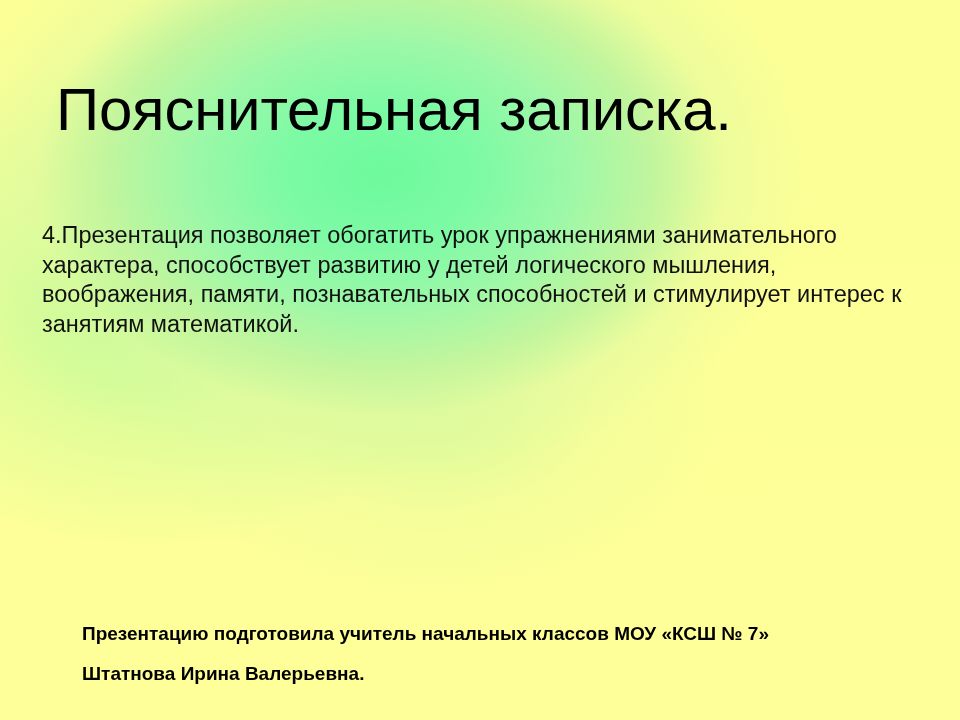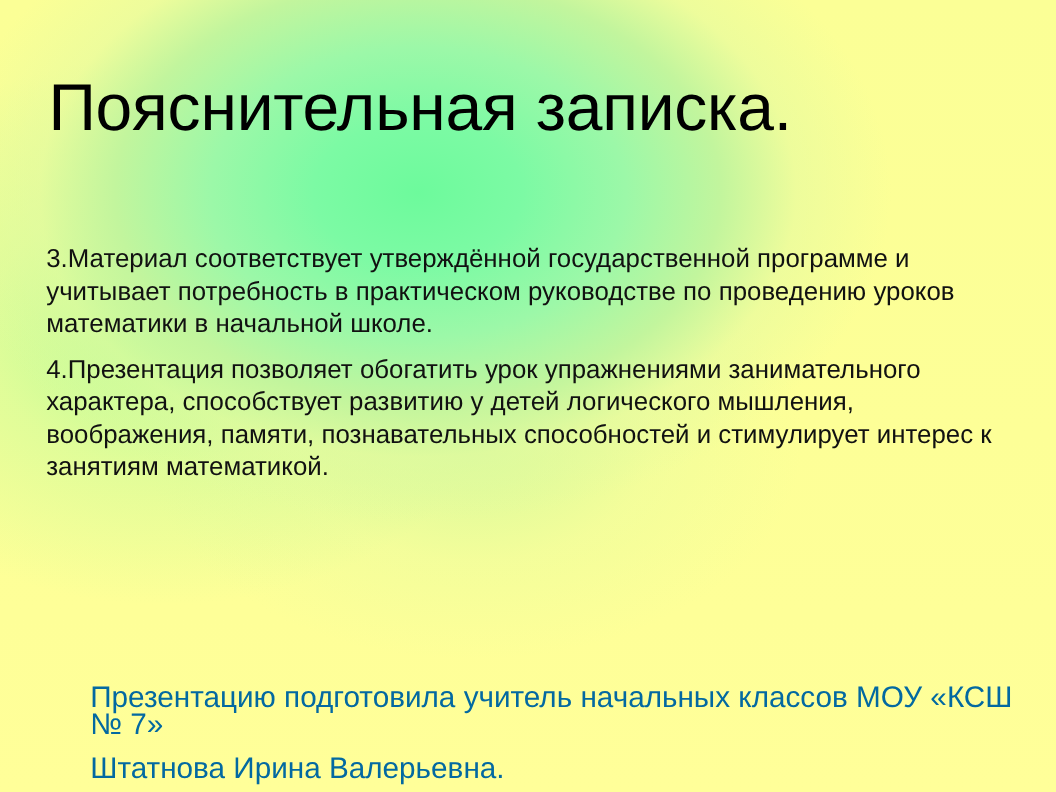--- a/index.html
+++ b/index.html
@@ -54,21 +54,21 @@
   .slide-content {
     position: absolute;
     inset: 0;
     z-index: 1;
   }
 
   .slide-title {
     position: absolute;
     left: 44px;
     top: 66px;
-    margin: 0;
+    margin: 12px;
     font-family: "Liberation Sans Narrow", "Liberation Sans", "DejaVu Sans Condensed", sans-serif;
     font-size: 60px;
     font-weight: 400;
     line-height: 1.08;
     color: #000000;
     letter-spacing: -0.2px;
     white-space: nowrap;
   }
 
   .body-block {
@@ -93,43 +93,42 @@
 
   .footer-block {
     position: absolute;
     left: 82px;
     top: 622px;
     width: 840px;
   }
 
   .footer-line {
     margin: 0 0 16px 0;
-    font-size: 27px;
-    font-weight: 400;
+    font-size: 19px;
+    font-weight: 700;
     line-height: 24px;
-    color: #0369a1;
+    color: #000000;
   }
 
   .footer-line:last-child {
     margin-bottom: 0;
   }
 </style>
 </head>
 <body>
 
 <div class="slide">
 
   <div class="slide-bg"></div>
 
   <div class="slide-content">
 
     <h1 class="slide-title">Пояснительная записка.</h1>
 
     <div class="body-block">
-      <p class="body-para">3.Материал соответствует утверждённой государственной программе и учитывает потребность в практическом руководстве по проведению уроков математики в начальной школе.</p>
       <p class="body-para">4.Презентация позволяет обогатить урок упражнениями занимательного характера, способствует развитию у детей логического мышления, воображения, памяти, познавательных способностей и стимулирует интерес к занятиям математикой.</p>
     </div>
 
     <div class="footer-block">
       <p class="footer-line">Презентацию подготовила учитель начальных классов МОУ «КСШ № 7»</p>
       <p class="footer-line">Штатнова Ирина Валерьевна.</p>
     </div>
 
   </div>
 </div>

